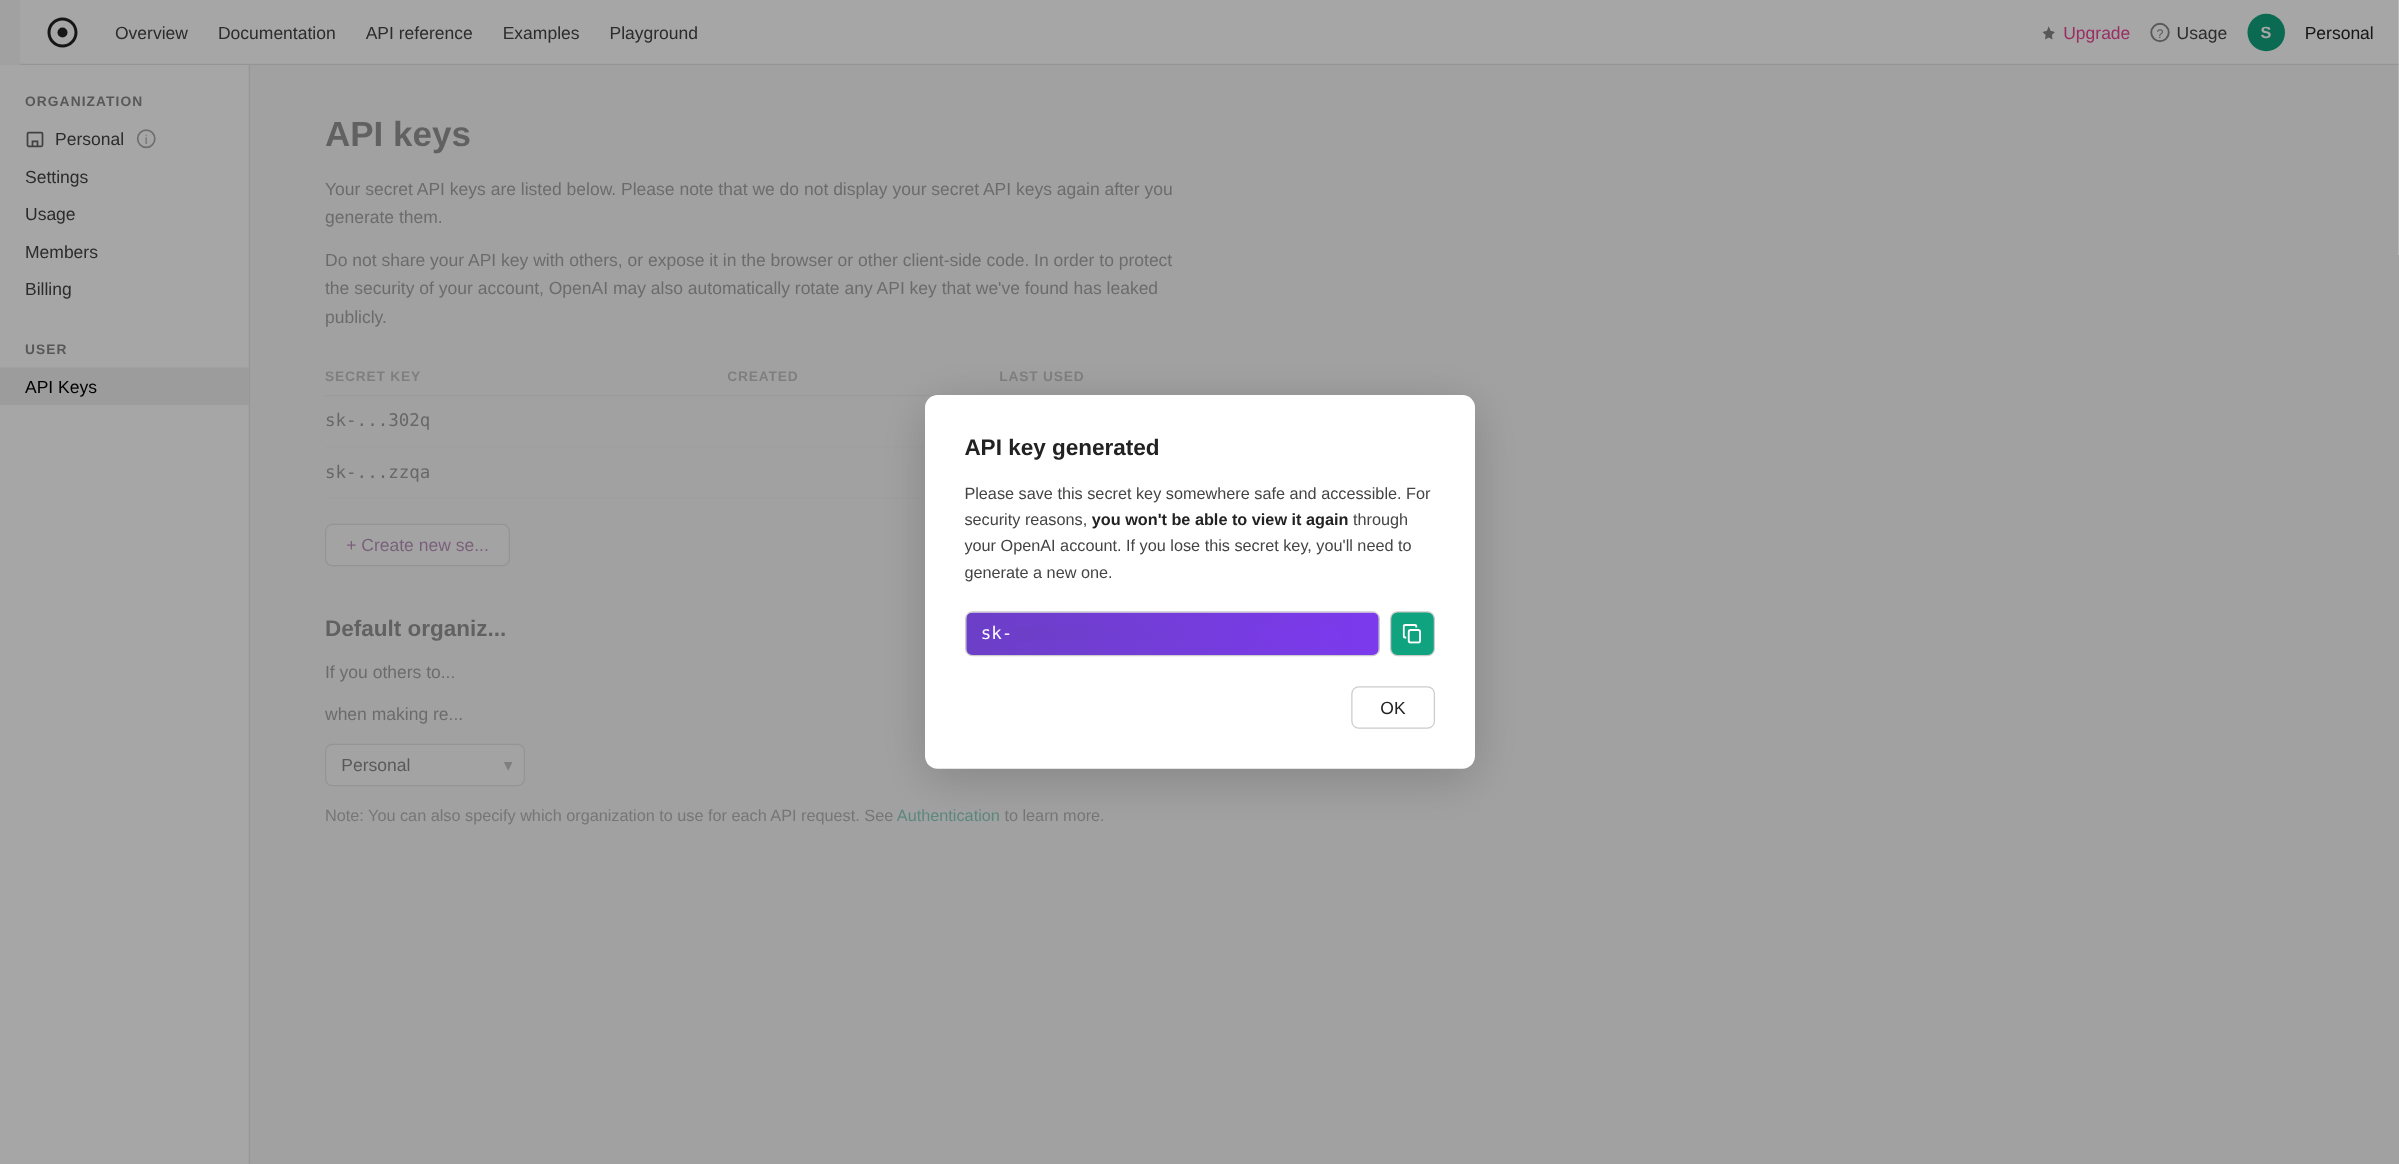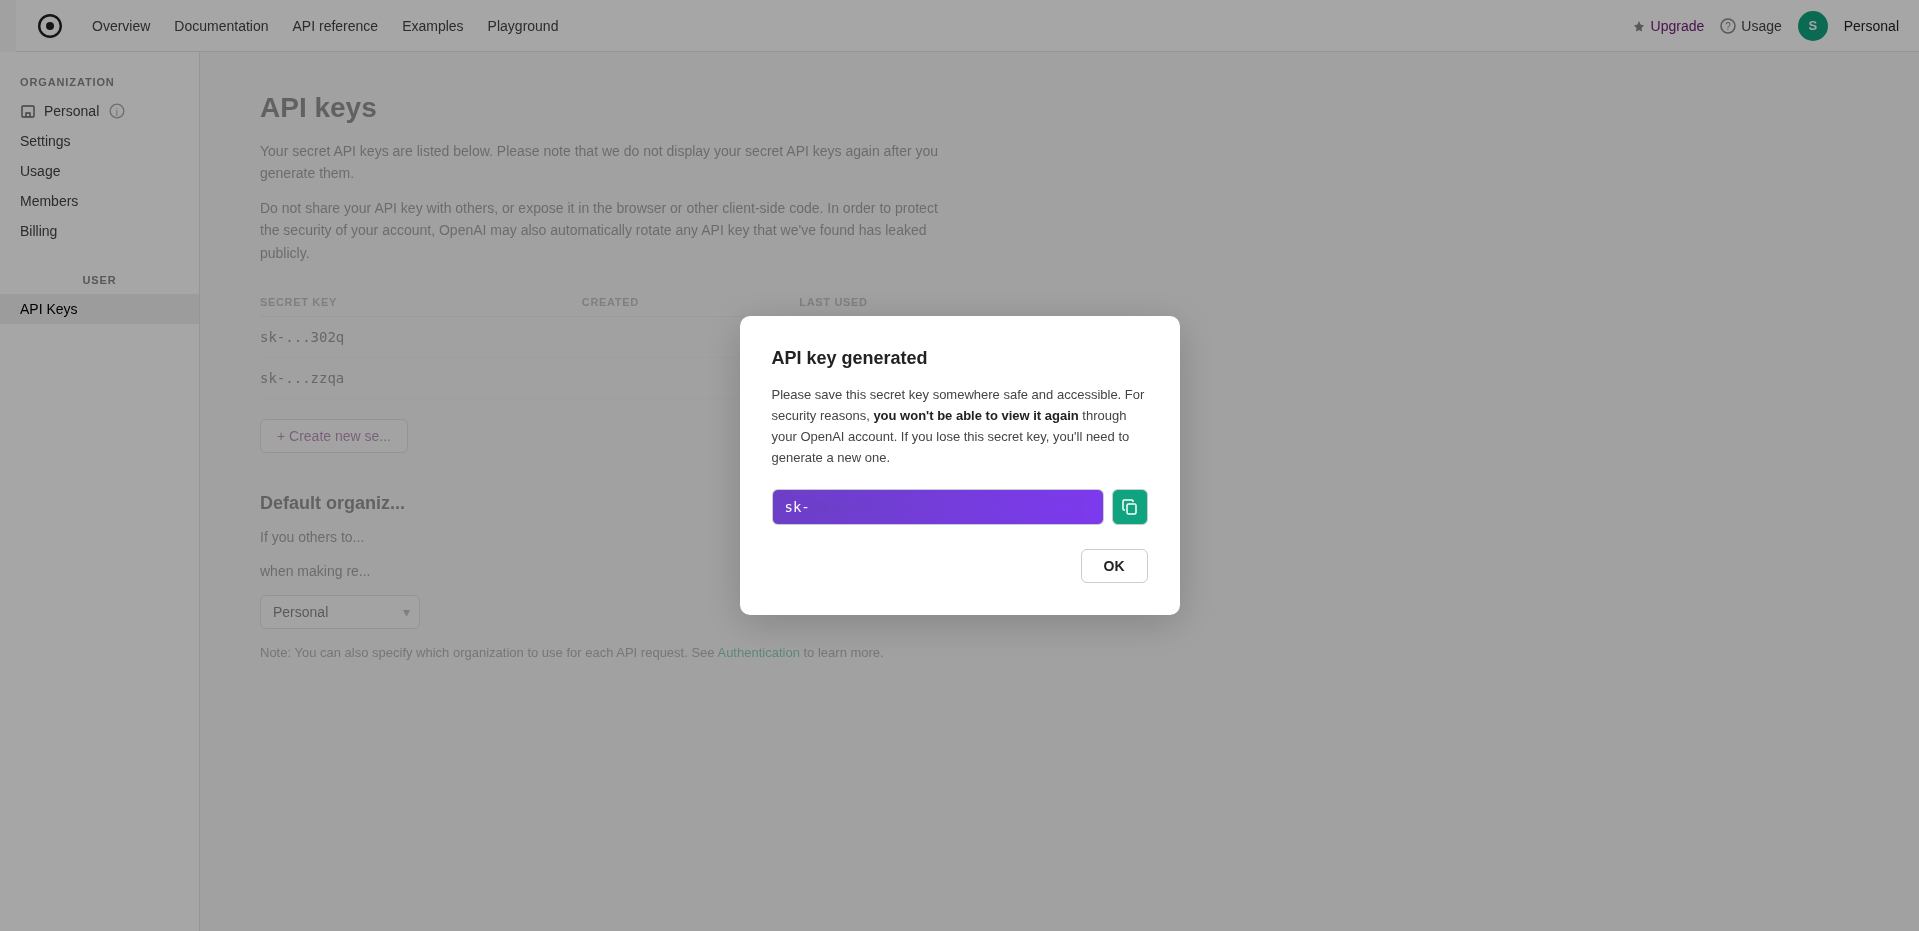--- a/index.html
+++ b/index.html
@@ -11,21 +11,21 @@
       background: #fff; border-bottom: 1px solid #e5e5e5;
       padding: 0 20px; gap: 28px; position: fixed; top: 0; left: 16px; right: 0; z-index: 100;
     }
     .topnav-logo { width: 28px; height: 28px; display: flex; align-items: center; justify-content: center; }
     .topnav-logo svg { width: 28px; height: 28px; }
     .topnav-links { display: flex; gap: 24px; align-items: center; flex: 1; }
     .topnav-link { color: #444; text-decoration: none; font-size: 14px; cursor: pointer; }
     .topnav-right { display: flex; align-items: center; gap: 16px; margin-left: auto; }
     .upgrade-btn {
       display: flex; align-items: center; gap: 5px;
-      color: #701a75; font-size: 14px; cursor: pointer; text-decoration: none;
+      color: #ec4899; font-size: 14px; cursor: pointer; text-decoration: none;
     }
     .upgrade-btn svg { width: 14px; height: 14px; }
     .help-btn { display: flex; align-items: center; gap: 5px; color: #444; font-size: 14px; cursor: pointer; }
     .avatar {
       width: 30px; height: 30px; border-radius: 50%;
       background: #10a37f; color: #fff;
       display: flex; align-items: center; justify-content: center;
       font-size: 13px; font-weight: 600;
     }
     .personal-label { font-size: 14px; color: #222; cursor: pointer; }
@@ -42,21 +42,21 @@
       font-size: 11px; font-weight: 600; color: #888; text-transform: uppercase;
       padding: 0 20px 8px 20px; letter-spacing: 0.08em;
     }
     .sidebar-item {
       display: flex; align-items: center; gap: 8px;
       padding: 7px 20px; color: #444; cursor: pointer; font-size: 14px;
     }
     .sidebar-item.active { background: #f0f0f0; color: #000; font-weight: 500; }
     .sidebar-item svg { width: 16px; height: 16px; flex-shrink: 0; }
     .sidebar-divider { height: 20px; }
-    .sidebar-section-user { margin-top: 8px; text-align: center; }
+    .sidebar-section-user { margin-top: 8px; }
 
     
     .main { margin-left: 200px; padding: 40px 60px; flex: 1; opacity: 0.45; }
 
     .page-title { font-size: 28px; font-weight: 700; margin-bottom: 16px; }
     .desc { color: #444; line-height: 1.6; margin-bottom: 12px; font-size: 14px; max-width: 700px; }
 
     .keys-table { width: 100%; margin-top: 24px; border-collapse: collapse; max-width: 800px; }
     .keys-table th { text-align: left; font-size: 11px; font-weight: 600; color: #888; text-transform: uppercase; letter-spacing: 0.06em; padding: 8px 0; border-bottom: 1px solid #e5e5e5; }
     .keys-table td { padding: 12px 0; border-bottom: 1px solid #f0f0f0; font-size: 14px; color: #333; font-family: monospace; }
@@ -104,21 +104,21 @@
     }
     .copy-btn {
       width: 36px; height: 36px; border: 1px solid #ccc; border-radius: 6px;
       background: #10a37f; display: flex; align-items: center; justify-content: center;
       cursor: pointer; flex-shrink: 0;
     }
     .copy-btn svg { width: 16px; height: 16px; stroke: #fff; fill: none; }
     .modal-footer { display: flex; justify-content: flex-end; }
     .ok-btn {
       padding: 8px 22px; background: #fff; border: 1px solid #ccc; border-radius: 6px;
-      font-size: 14px; cursor: pointer; color: #222; font-weight: 700;
+      font-size: 14px; cursor: pointer; color: #222; font-weight: 400;
     }
   </style>
 </head>
 <body>
 
 <nav class="topnav">
   <div class="topnav-logo">
     <svg viewBox="0 0 28 28" fill="none" xmlns="http://www.w3.org/2000/svg">
       <path d="M14 2C7.373 2 2 7.373 2 14s5.373 12 12 12 12-5.373 12-12S20.627 2 14 2zm0 2.4a9.6 9.6 0 110 19.2A9.6 9.6 0 0114 4.4z" fill="#222"></path>
       <circle cx="14" cy="14" r="4" fill="#222"></circle>

